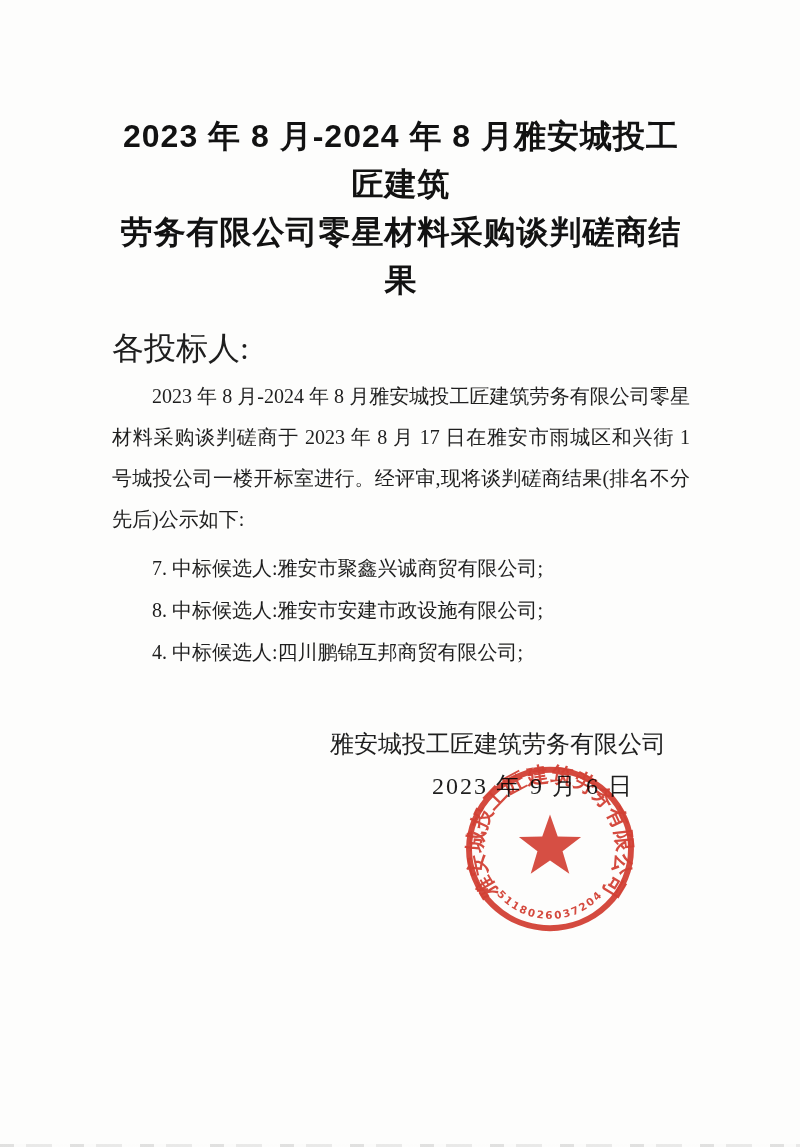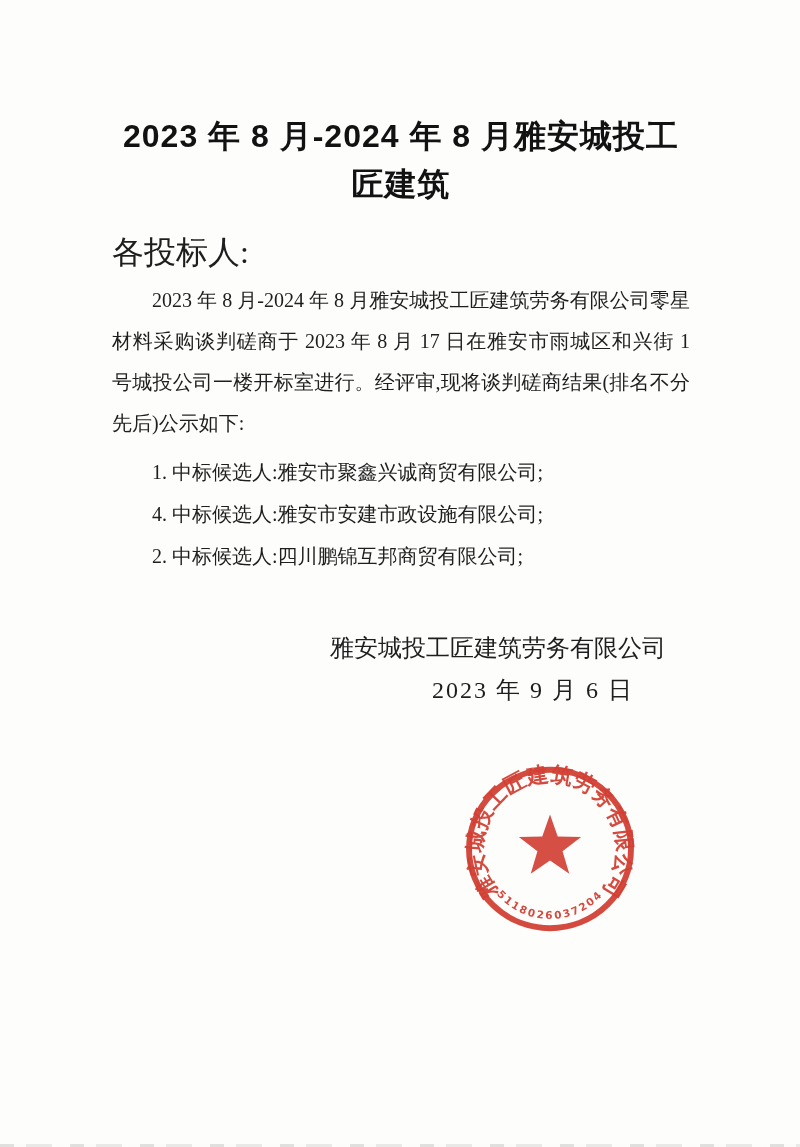--- a/index.html
+++ b/index.html
@@ -73,29 +73,30 @@
   }
 </style>
 </head>
 <body>
 
 <div class="page">
   <div class="content">
 
     <h1 class="title">
       <div class="title-line">2023 年 8 月-2024 年 8 月雅安城投工匠建筑</div>
+      <div class="title-line">劳务有限公司零星材料采购谈判磋商结果</div>
     </h1>
 
     <p class="salutation">各投标人:</p>
 
     <p class="para indent">2023 年 8 月-2024 年 8 月雅安城投工匠建筑劳务有限公司零星材料采购谈判磋商于 2023 年 8 月 17 日在雅安市雨城区和兴街 1 号城投公司一楼开标室进行。经评审,现将谈判磋商结果(排名不分先后)公示如下:</p>
 
-    <p class="para indent candidate candidate-first">1. 中标候选人:雅安市聚鑫兴诚商贸有限公司;</p>
-    <p class="para indent candidate">4. 中标候选人:雅安市安建市政设施有限公司;</p>
-    <p class="para indent candidate">2. 中标候选人:四川鹏锦互邦商贸有限公司;</p>
+    <p class="para indent candidate candidate-first">7. 中标候选人:雅安市聚鑫兴诚商贸有限公司;</p>
+    <p class="para indent candidate">8. 中标候选人:雅安市安建市政设施有限公司;</p>
+    <p class="para indent candidate">4. 中标候选人:四川鹏锦互邦商贸有限公司;</p>
 
 
 
     <div class="signature">
       <div class="sig-company">雅安城投工匠建筑劳务有限公司</div>
       <div class="sig-date">2023 年 9 月 6 日</div>
     </div>
   </div>
 
   <svg class="seal" viewBox="0 0 200 200" xmlns="http://www.w3.org/2000/svg">

